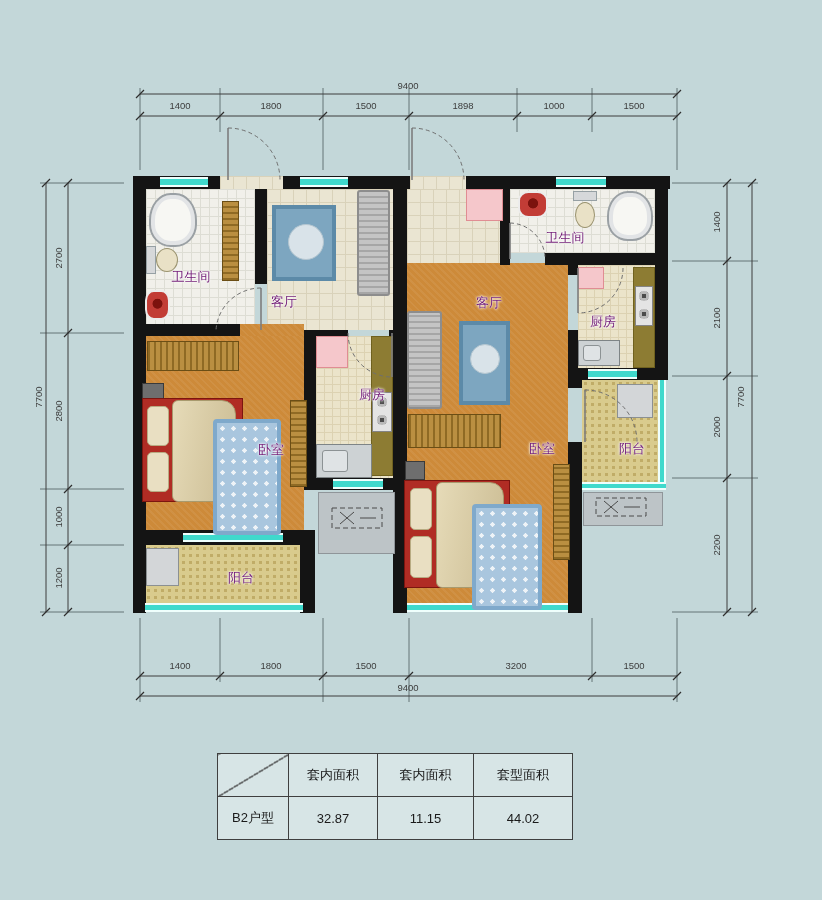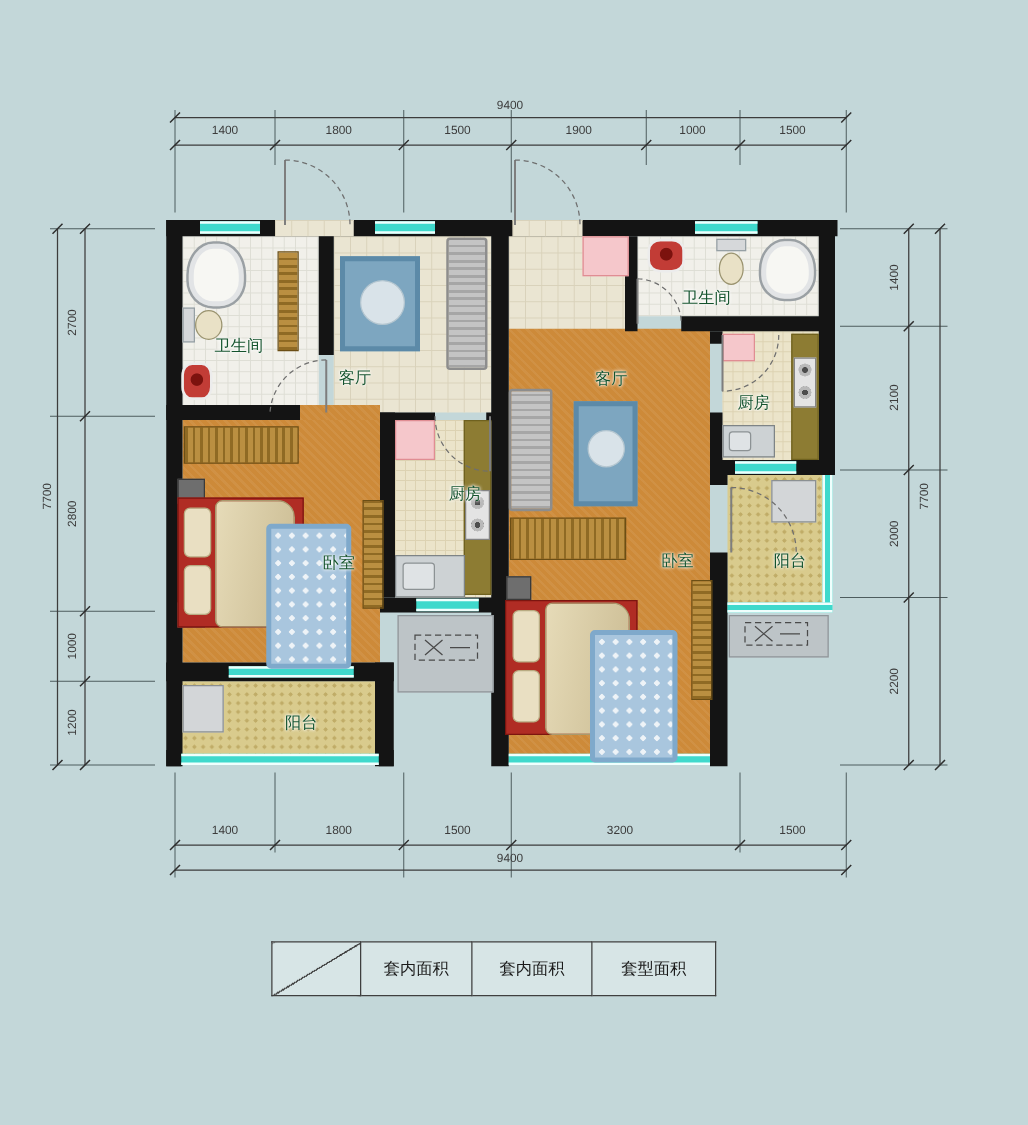--- a/index.html
+++ b/index.html
@@ -41,21 +41,21 @@
   .sink-red{position:absolute;background:radial-gradient(circle at 50% 45%,#7c120e 0 26%,#c23c36 30% 100%);
     border:2px solid #ececec;border-radius:35%;box-sizing:border-box}
   .stove{position:absolute;background:#e4e4e4;border:1px solid #848484;box-sizing:border-box}
   .burner{position:absolute;width:10px;height:10px;border-radius:50%;
     background:radial-gradient(#4c4c4c 0 32%,#b9b9b9 34% 68%,#6d6d6d 70%)}
   .ksink{position:absolute;background:#cdd2d4;border:1px solid #7e8486;box-sizing:border-box}
   .basin{position:absolute;background:#dfe3e5;border:1px solid #8c9294;border-radius:3px;box-sizing:border-box}
   .washer{position:absolute;background:#d3d6d8;border:1px solid #8b9092;box-sizing:border-box}
   .cabinet-pink{position:absolute;background:#f5c7cb;border:1px solid #e08d93;box-sizing:border-box}
   .nstand{position:absolute;background:#6e6e6e;border:1px solid #3a3a3a;box-sizing:border-box}
-  .room-label{position:absolute;font-size:13px;color:#14532d;white-space:nowrap;
+  .room-label{position:absolute;font-size:13px;color:#701a75;white-space:nowrap;
     transform:translate(-50%,-50%);text-shadow:0 0 3px #fff,0 0 3px #fff,0 0 1px #fff}
   .dim{position:absolute;font-size:9.5px;color:#3c3c3c;white-space:nowrap;transform:translate(-50%,-50%)}
   .dimv{transform:translate(-50%,-50%) rotate(-90deg)}
   svg.overlay{position:absolute;left:0;top:0;pointer-events:none}
   table.area-table{position:absolute;left:217px;top:753px;border-collapse:collapse;background:#d7e5e6}
   table.area-table td{border:1px solid #3f3f3f;font-size:13px;color:#1a1a1a;text-align:center;
     padding:12px;height:29px;box-sizing:border-box}
   td.diag{background-image:linear-gradient(to bottom right,transparent 49.2%,#3f3f3f 49.2% 50.8%,transparent 50.8%)}
 </style>
 </head>
@@ -217,29 +217,29 @@
     <rect x="596" y="498" width="50" height="18" stroke-dasharray="5 3"></rect>
     <path d="M604 501 L618 513 M618 501 L604 513 M624 507 H640"></path>
   </g>
 </svg>
 
 <div>
   <span class="dim" style="left:408px;top:85px">9400</span>
   <span class="dim" style="left:180px;top:105px">1400</span>
   <span class="dim" style="left:271px;top:105px">1800</span>
   <span class="dim" style="left:366px;top:105px">1500</span>
-  <span class="dim" style="left:463px;top:105px">1900</span>
+  <span class="dim" style="left:463px;top:105px">1898</span>
   <span class="dim" style="left:554px;top:105px">1000</span>
   <span class="dim" style="left:634px;top:105px">1500</span>
 </div>
 <div>
   <span class="dim" style="left:180px;top:665px">1400</span>
   <span class="dim" style="left:271px;top:665px">1800</span>
   <span class="dim" style="left:366px;top:665px">1500</span>
-  <span class="dim" style="left:496px;top:665px">3200</span>
+  <span class="dim" style="left:516px;top:665px">3200</span>
   <span class="dim" style="left:634px;top:665px">1500</span>
   <span class="dim" style="left:408px;top:687px">9400</span>
 </div>
 <div>
   <span class="dim dimv" style="left:38px;top:397px">7700</span>
   <span class="dim dimv" style="left:58px;top:258px">2700</span>
   <span class="dim dimv" style="left:58px;top:411px">2800</span>
   <span class="dim dimv" style="left:58px;top:517px">1000</span>
   <span class="dim dimv" style="left:58px;top:578px">1200</span>
 </div>
@@ -258,14 +258,20 @@
       <col style="width:96px">
       <col style="width:99px">
     </colgroup>
   <tbody>
       <tr>
     <td class="diag"></td>
     <td>套内面积</td>
     <td>套内面积</td>
     <td>套型面积</td>
   </tr>
+  <tr>
+    <td>B2户型</td>
+    <td>32.87</td>
+    <td>11.15</td>
+    <td>44.02</td>
+  </tr>
 </tbody>
   </table>
 
 </body></html>

